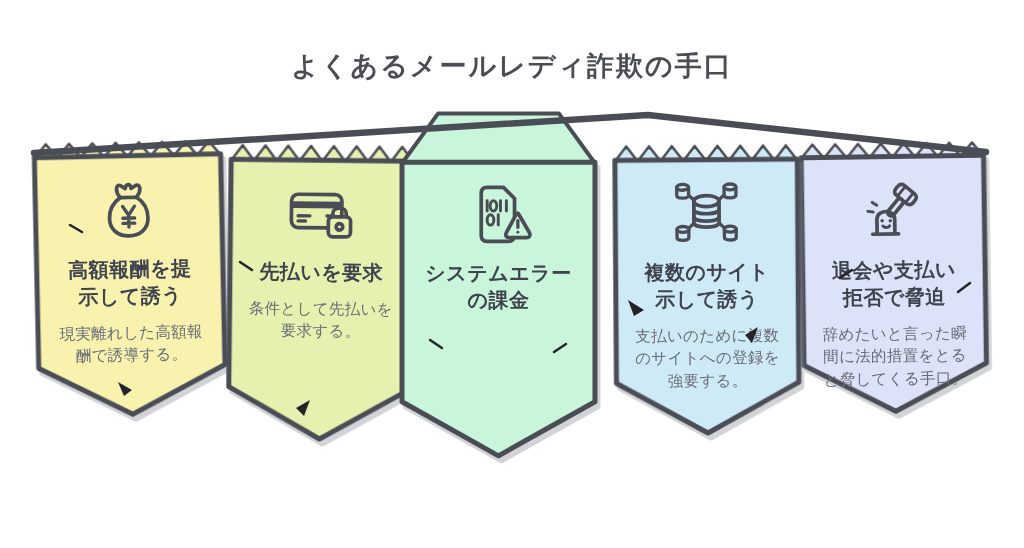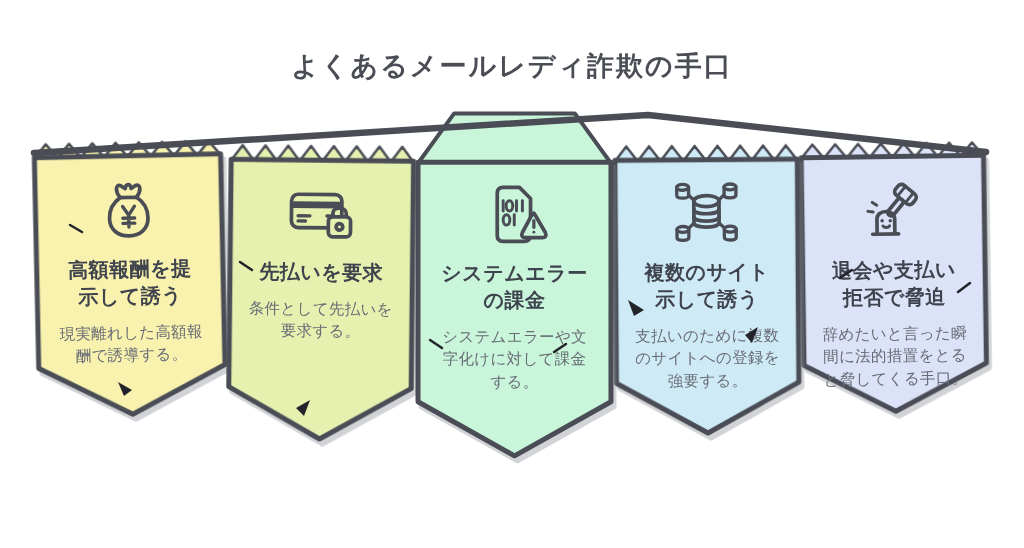--- a/index.html
+++ b/index.html
@@ -23,21 +23,21 @@
   .card-content{position:absolute;inset:0;padding:36px 13px 0;display:flex;flex-direction:column;
     align-items:center;text-align:center;}
   .icon-svg{width:74px;height:74px;flex:0 0 auto;}
   .card-title{margin:9px 0 0;font-size:20px;font-weight:700;line-height:1.35;letter-spacing:.5px;
     color:var(--title-text,#3f434d);white-space:pre-line;}
   .card-body{margin:12px 0 0;font-size:15.5px;line-height:1.45;letter-spacing:.3px;
     color:var(--body-text,#686c76);white-space:pre-line;font-weight:500;}
 
   #card-1{left:33px;top:137px;width:194px;height:280px;z-index:2;transform:rotate(-1.2deg);}
   #card-2{left:226px;top:140px;width:190px;height:302px;z-index:4;transform:rotate(.6deg);}
-  #card-3{left:414px;top:141px;width:201px;height:318px;z-index:5;}
+  #card-3{left:398px;top:141px;width:201px;height:318px;z-index:5;}
   #card-4{left:612px;top:140px;width:190px;height:296px;z-index:3;transform:rotate(-.4deg);}
   #card-5{left:799px;top:138px;width:190px;height:276px;z-index:1;transform:rotate(-.8deg);}
 
   .sketch-svg{position:absolute;left:0;top:0;width:1024px;height:548px;z-index:9;pointer-events:none;}
   .sketch-svg path{stroke:#23242a;stroke-width:2.5;stroke-linecap:round;fill:none;}
   .sketch-svg polygon{fill:#23242a;}
 </style>
 </head>
 <body>
 
@@ -104,23 +104,20 @@
           <ellipse cx="42.5" cy="39" rx="4.5" ry="7" stroke-width="4"></ellipse>
           <ellipse cx="38.5" cy="58" rx="4.5" ry="7" stroke-width="4"></ellipse>
           <path d="M49,51 V65" stroke-width="4"></path>
           <path d="M77,51 L91,75 C93,79 91,82 87,82 H64 C60,82 58,79 60,75 L73,51 C74,48 76,48 77,51 Z" fill="#c9f6da"></path>
           <path d="M75.5,59 V68" stroke-width="4.5"></path>
           <circle cx="75.5" cy="74.5" r="2" style="fill:var(--ink)" stroke="none"></circle>
         </g>
       </svg>
       <h2 class="card-title">システムエラー
 の課金</h2>
-      <p class="card-body">システムエラーや文
-字化けに対して課金
-する。</p>
     </div>
   </div>
 
   <div class="card" id="card-4">
     <svg class="card-shape" viewBox="0 0 200 300" preserveAspectRatio="none">
       <polygon class="zigzag" points="4,21 16,6 28,21 40,6 52,21 64,6 76,21 88,6 100,21 112,6 124,21 136,6 148,21 160,6 172,21 184,6 196,21" fill="#cfeaf7"></polygon>
       <polygon class="bodypoly" points="4,20 196,20 196,246 100,297 4,246" fill="#cfeaf7"></polygon>
     </svg>
     <div class="card-content">
       <svg class="icon-svg" viewBox="0 0 100 100">

